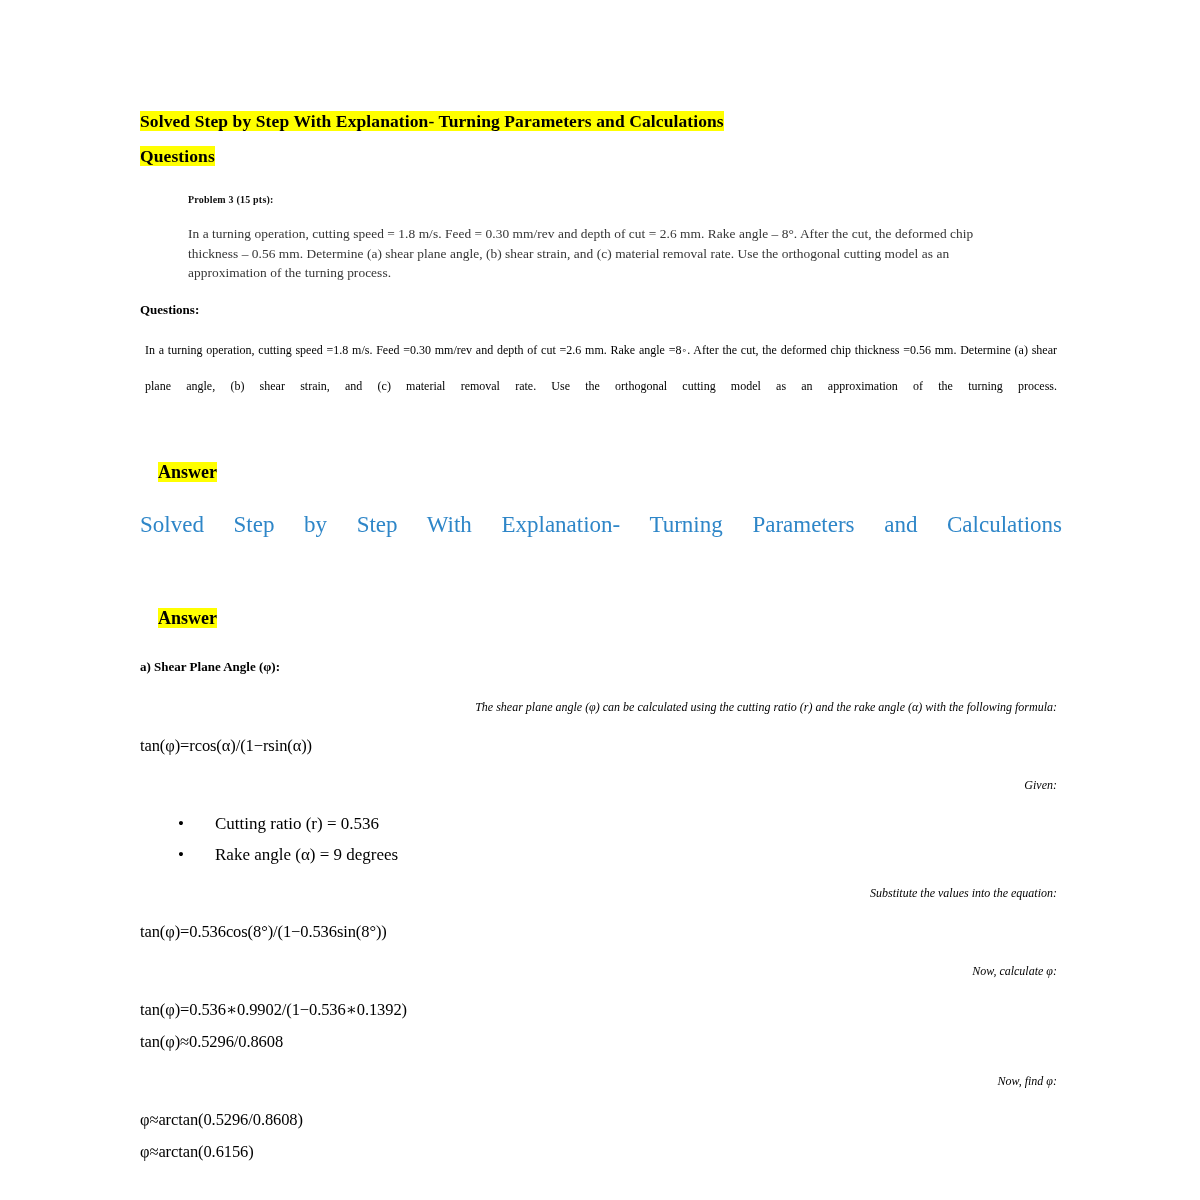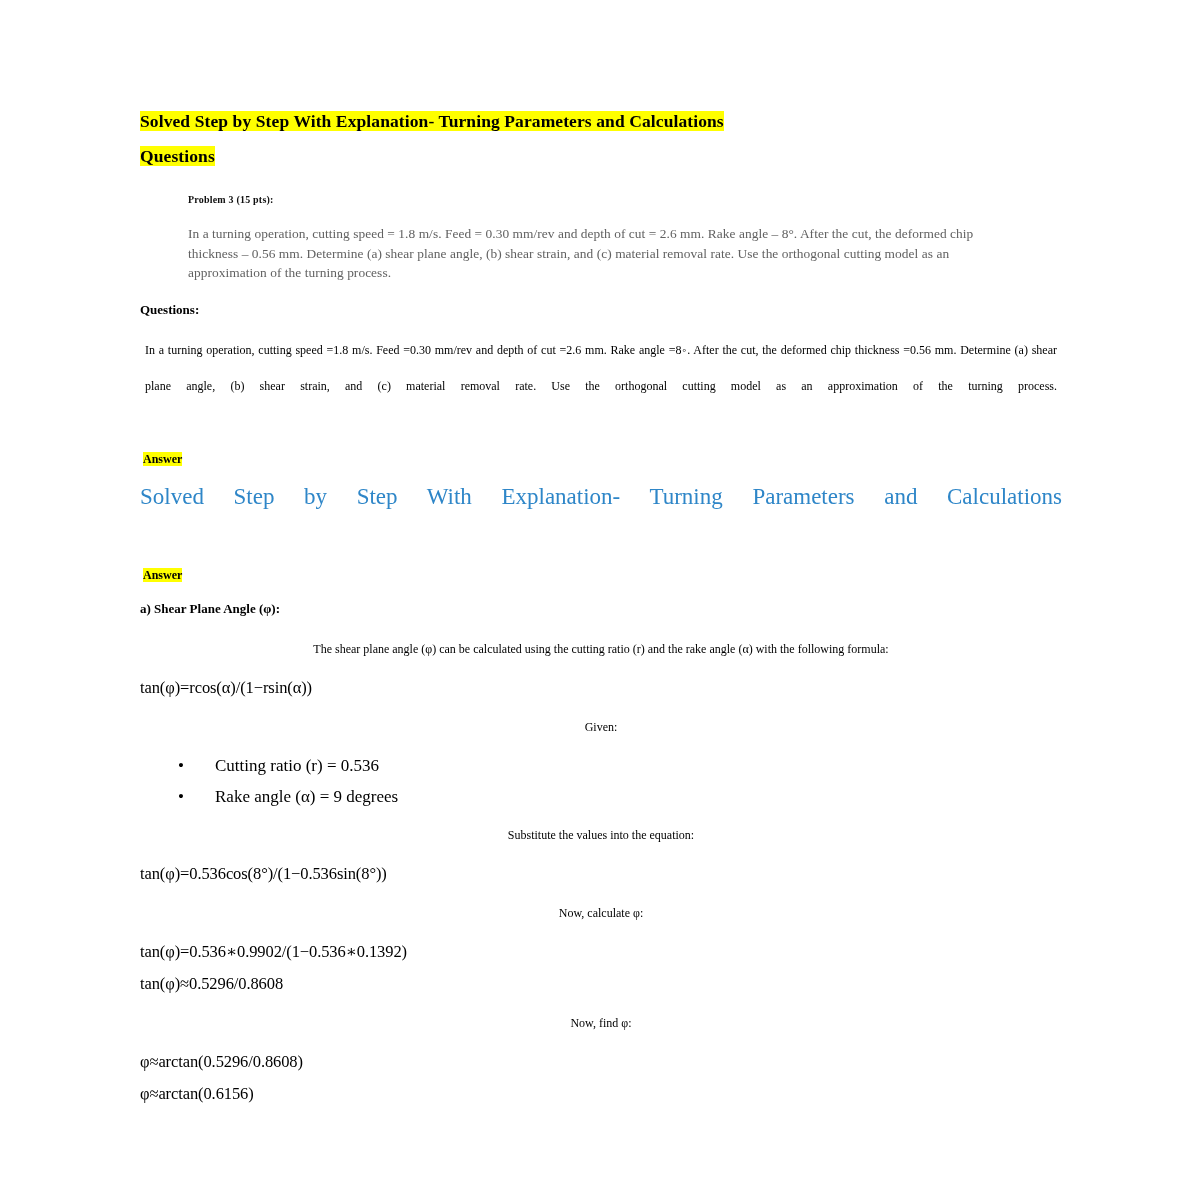--- a/index.html
+++ b/index.html
@@ -35,23 +35,23 @@
     letter-spacing: 0.1px;
     margin: 0;
   }
   .hl-title .mark {
     background: #FFFF00;
     box-decoration-break: clone;
     -webkit-box-decoration-break: clone;
   }
   .hl-small {
     font-weight: bold;
-    font-size: 12px;
+    font-size: 18px;
     line-height: 28px;
-    margin: 3px;
+    margin: 18px;
   }
   .hl-small .mark {
     background: #FFFF00;
   }
 
   
   .problem-block {
     margin: 16px 0 10px 48px;
     width: 818px;
     font-family: "Liberation Serif", "DejaVu Serif", serif;
@@ -65,39 +65,40 @@
     line-height: 20px;
     margin: 0 0 14px 0;
     letter-spacing: 0.2px;
   }
   .problem-body {
     font-size: 13.4px;
     line-height: 19.5px;
     margin: 0;
     text-align: left;
     letter-spacing: 0.05px;
-    color: #15803d;
+    color: #b91c1c;
   }
 
   
   .h-bold {
     font-weight: bold;
     font-size: 13px;
     line-height: 34px;
     margin: 0;
   }
   .para {
     font-size: 12px;
     line-height: 36px;
     margin: 5px;
     text-align: justify;
     text-justify: inter-word;
   }
   .para.nojust {
-    text-align: center;
+    text-align: right;
+    font-style: italic;
   }
   .blue-head {
     color: #2E86C8;
     font-size: 23px;
     line-height: 41px;
     margin: 0;
     text-align: justify;
     text-justify: inter-word;
   }
   .blue-head::after {

